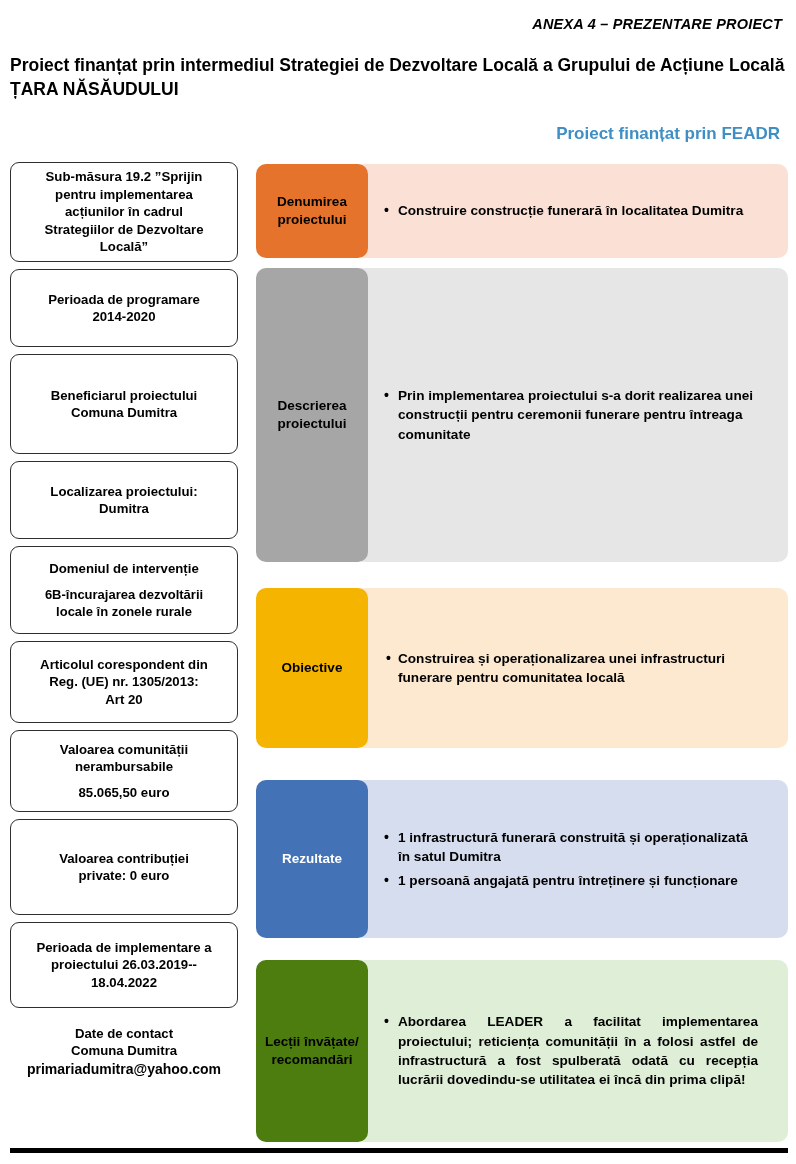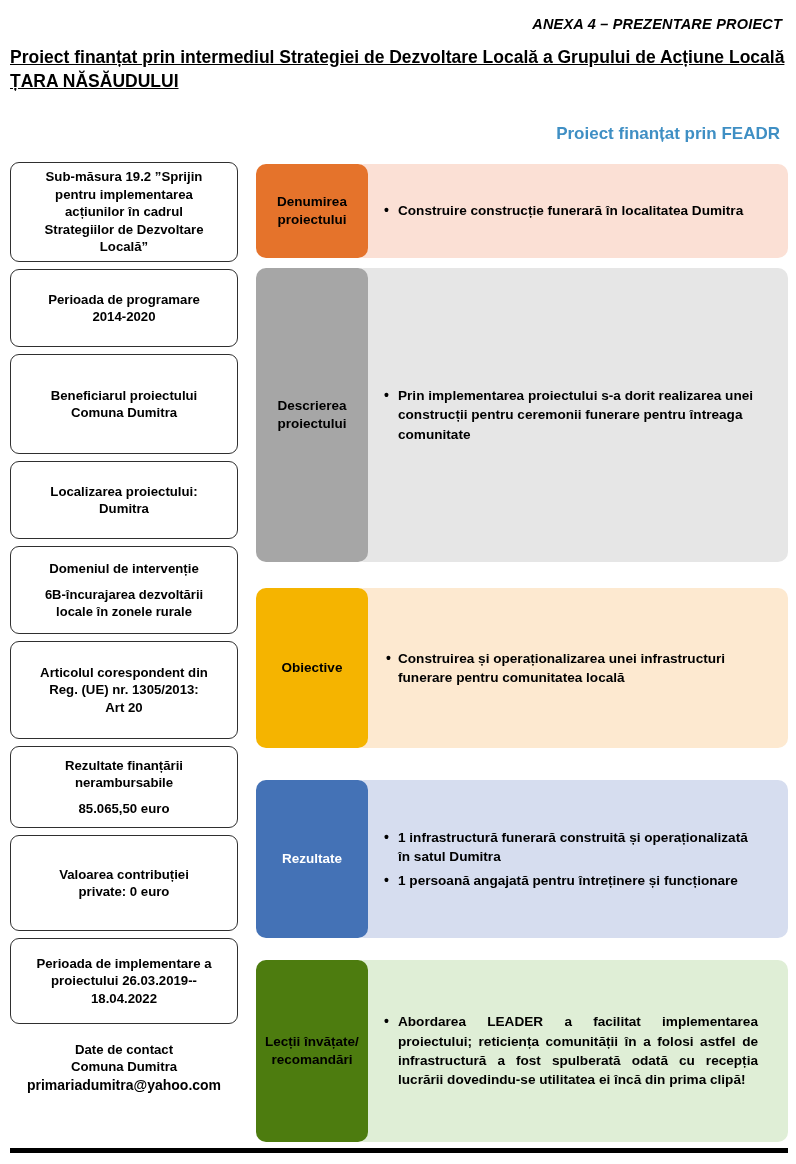--- a/index.html
+++ b/index.html
@@ -29,28 +29,27 @@
     right: 14px;
     font-size: 14.5px;
     font-weight: bold;
     font-style: italic;
     letter-spacing: 0.2px;
     color: #000;
   }
 
   .main-title {
     position: absolute;
-    top: 46px;
+    top: 54px;
     left: 10px;
     width: 778px;
     font-size: 17.5px;
     font-weight: bold;
     line-height: 1.35;
     color: #000;
-    text-decoration: underline;
   }
 
   .feadr-title {
     position: absolute;
     top: 124px;
     left: 0;
     width: 780px;
     text-align: right;
     font-size: 17px;
     font-weight: bold;
@@ -90,21 +89,21 @@
   .left-box.mail .line.small {
     font-weight: bold;
     font-size: 14px;
   }
 
   .h-submasura { height: 100px; }
   .h-perioada { height: 78px; }
   .h-beneficiar { height: 100px; }
   .h-localizare { height: 78px; }
   .h-domeniu { height: 88px; }
-  .h-articol { height: 98px; }
+  .h-articol { height: 82px; }
   .h-valoare { height: 82px; }
   .h-contributie { height: 96px; }
   .h-implementare { height: 86px; }
   .h-contact { height: 78px; border: none; }
   .h-contact { justify-content: flex-start; padding-top: 10px; }
 
   .bottom-rule {
     position: absolute;
     left: 10px;
     top: 1148px;
@@ -235,21 +234,21 @@
       <span class="line sub">locale în zonele rurale</span>
     </div>
 
     <div class="left-box h-articol">
       <span class="line">Articolul corespondent din</span>
       <span class="line">Reg. (UE) nr. 1305/2013:</span>
       <span class="line">Art 20</span>
     </div>
 
     <div class="left-box h-valoare">
-      <span class="line">Rezultate finanțării</span>
+      <span class="line">Valoarea comunității</span>
       <span class="line">nerambursabile</span>
       <span class="line" style="margin-top:8px">85.065,50 euro</span>
     </div>
 
     <div class="left-box h-contributie">
       <span class="line">Valoarea contribuției</span>
       <span class="line">private: 0 euro</span>
     </div>
 
     <div class="left-box h-implementare">

